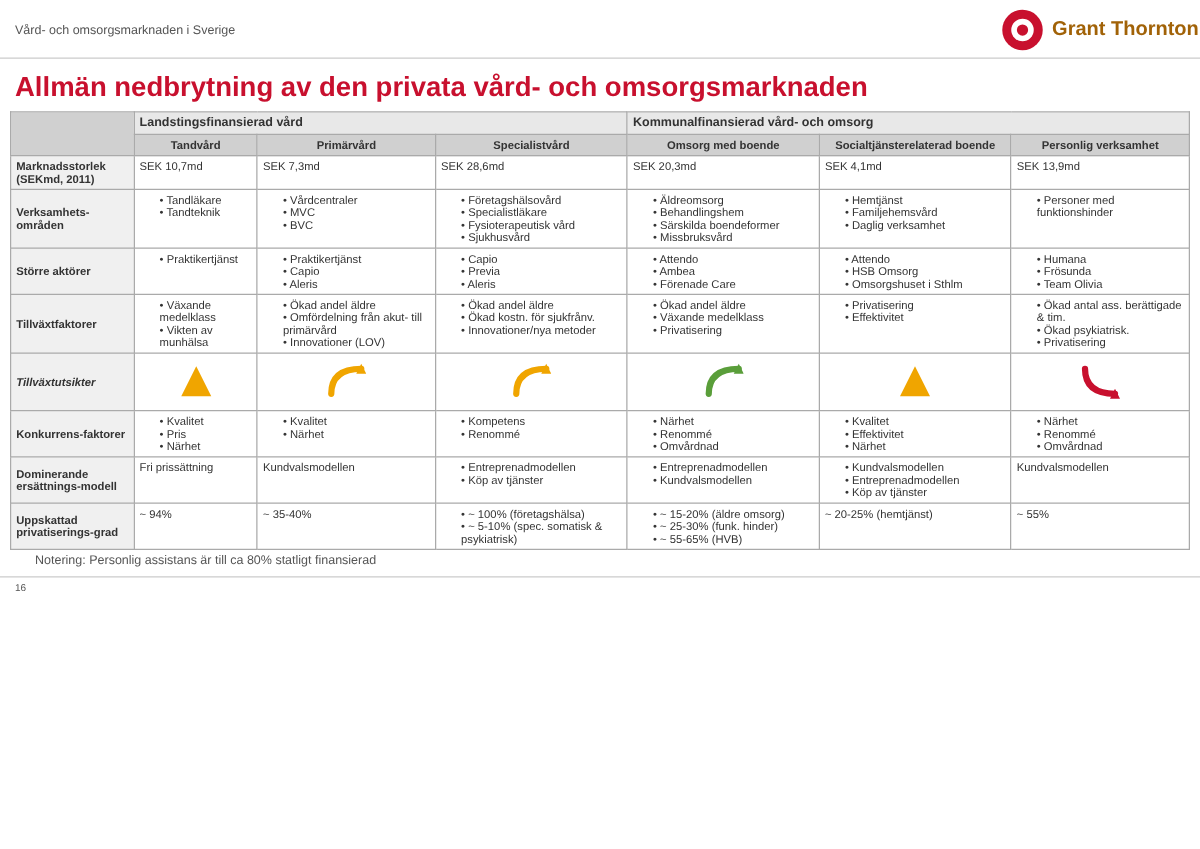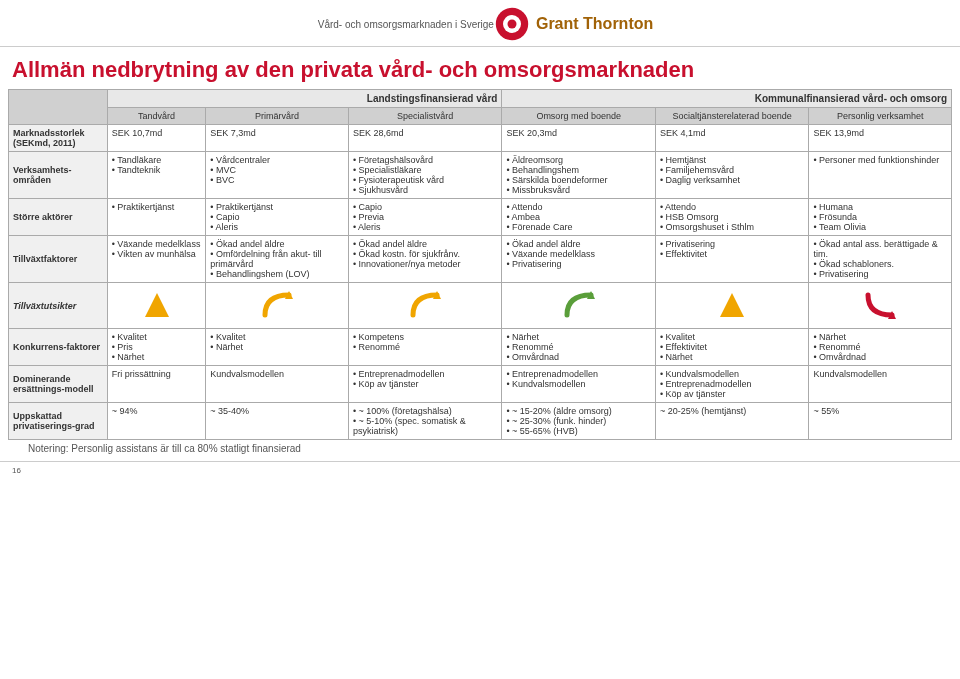--- a/index.html
+++ b/index.html
@@ -6,21 +6,21 @@
     body {
       font-family: Arial, Helvetica, sans-serif;
       font-size: 10px;
       background: #fff;
       color: #333;
       width: 960px;
     }
     .top-bar {
       display: flex;
       align-items: center;
-      justify-content: center;
+      justify-content: space-between;
       padding: 6px 1px 4px 12px;
       border-bottom: 1px solid #ccc;
     }
     .top-bar-left {
       font-size: 10px;
       color: #555;
     }
     .logo-area {
       display: flex;
       align-items: center;
@@ -49,39 +49,40 @@
       border-collapse: collapse;
       font-size: 9px;
     }
     th, td {
       border: 1px solid #aaa;
       padding: 3px 4px;
       vertical-align: top;
     }
     .header-group {
       background: #e8e8e8;
-      text-align: right;
+      text-align: left;
       font-weight: bold;
       font-size: 10px;
     }
     .col-header {
       background: #d0d0d0;
       text-align: center;
-      font-weight: normal;
+      font-weight: bold;
       font-size: 9px;
     }
     .row-header {
       background: #f0f0f0;
       font-weight: bold;
       font-size: 9px;
       vertical-align: middle;
     }
     ul.cell-list {
       list-style: none;
       padding: 0;
+      margin-left: 16px;
     }
     ul.cell-list li::before {
       content: "• ";
       color: #333;
     }
     .arrow-cell {
       text-align: center;
       vertical-align: middle;
     }
     .footer {
@@ -248,21 +249,21 @@
         <td>
           <ul class="cell-list">
               <li>Växande medelklass</li>
               <li>Vikten av munhälsa</li>
             </ul>
         </td>
         <td>
           <ul class="cell-list">
               <li>Ökad andel äldre</li>
               <li>Omfördelning från akut- till primärvård</li>
-              <li>Behandlingshem (LOV)</li>
+              <li>Innovationer (LOV)</li>
             </ul>
         </td>
         <td>
           <ul class="cell-list">
               <li>Ökad andel äldre</li>
               <li>Ökad kostn. för sjukfrånv.</li>
               <li>Innovationer/nya metoder</li>
             </ul>
         </td>
         <td>
@@ -274,21 +275,21 @@
         </td>
         <td>
           <ul class="cell-list">
               <li>Privatisering</li>
               <li>Effektivitet</li>
             </ul>
         </td>
         <td>
           <ul class="cell-list">
               <li>Ökad antal ass. berättigade &amp; tim.</li>
-              <li>Ökad schabloners.</li>
+              <li>Ökad psykiatrisk.</li>
               <li>Privatisering</li>
             </ul>
         </td>
       </tr>
 
       <tr style="height:46px;font-style:italic;">
         <td class="row-header">Tillväxtutsikter</td>
         <td class="arrow-cell">
           <svg width="28" height="28" viewBox="0 0 28 28">
             <polygon points="14,2 26,26 2,26" fill="#f0a500"></polygon>

